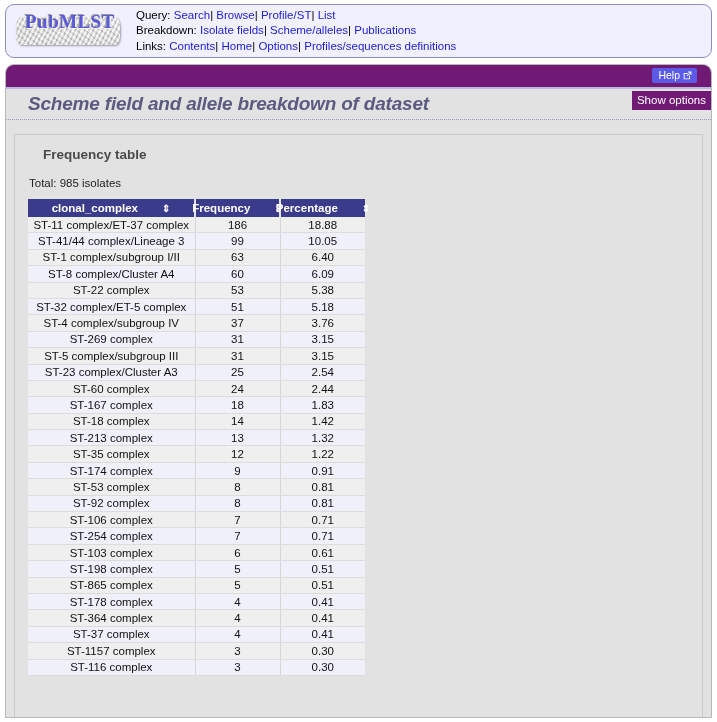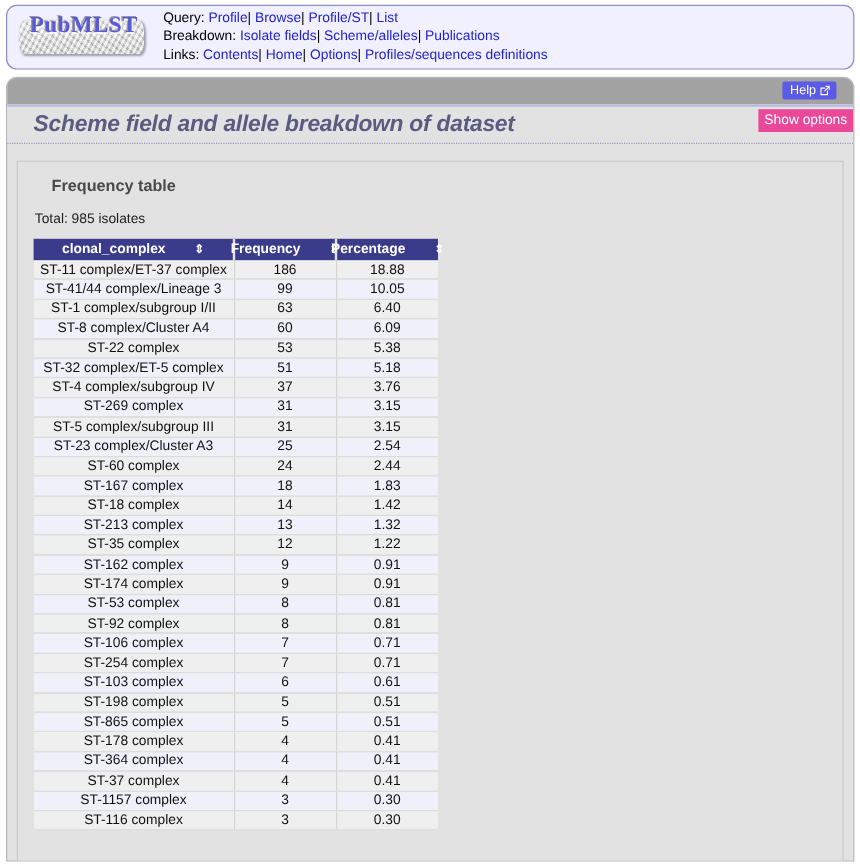--- a/index.html
+++ b/index.html
@@ -77,21 +77,21 @@
     border-radius: 9px 9px 0 0;
     background: #e2e2e2;
     box-sizing: border-box;
     position: relative;
     height: 654px;
     overflow: hidden;
   }
   #help-row {
     height: 22px;
     position: relative;
-    background: #a3a3a3;
+    background: #701a75;
     text-align: center;
   }
   #help-button {
     position: absolute;
     right: 14px;
     top: 3px;
     background: #5b5be8;
     color: #ffffff;
     font-size: 10.5px;
     padding: 1px 5px 2px 6px;
@@ -119,21 +119,21 @@
     font-weight: bold;
     font-style: italic;
     color: #5b5b82;
     margin-left: 12px;
     letter-spacing: -.2px;
   }
   #show-options {
     position: absolute;
     right: 0px;
     top: 2px;
-    background: #ec4899;
+    background: #701a75;
     color: #ffffff;
     font-size: 11.5px;
     padding: 2px 5px 3px 5px;
     line-height: 14px;
     cursor: pointer;
     white-space: nowrap;
   }
 
   
   #results-box {
@@ -211,21 +211,21 @@
 <body>
 
 <div id="nav-bar">
   <div id="logo">
     <div class="blob"></div>
     <span class="logotext">PubMLST</span>
   </div>
   <div id="nav-links">
     <div class="navrow">
       <span class="lbl">Query:</span>
-      <a href="#">Profile</a><span class="sep">|</span>
+      <a href="#">Search</a><span class="sep">|</span>
       <a href="#">Browse</a><span class="sep">|</span>
       <a href="#">Profile/ST</a><span class="sep">|</span>
       <a href="#">List</a>
     </div>
     <div class="navrow">
       <span class="lbl">Breakdown:</span>
       <a href="#">Isolate fields</a><span class="sep">|</span>
       <a href="#">Scheme/alleles</a><span class="sep">|</span>
       <a href="#">Publications</a>
     </div>
@@ -362,25 +362,20 @@
             <td>ST-213 complex</td>
             <td>13</td>
             <td>1.32</td>
           </tr>
           <tr>
             <td>ST-35 complex</td>
             <td>12</td>
             <td>1.22</td>
           </tr>
           <tr>
-            <td>ST-162 complex</td>
-            <td>9</td>
-            <td>0.91</td>
-          </tr>
-          <tr>
             <td>ST-174 complex</td>
             <td>9</td>
             <td>0.91</td>
           </tr>
           <tr>
             <td>ST-53 complex</td>
             <td>8</td>
             <td>0.81</td>
           </tr>
           <tr>

